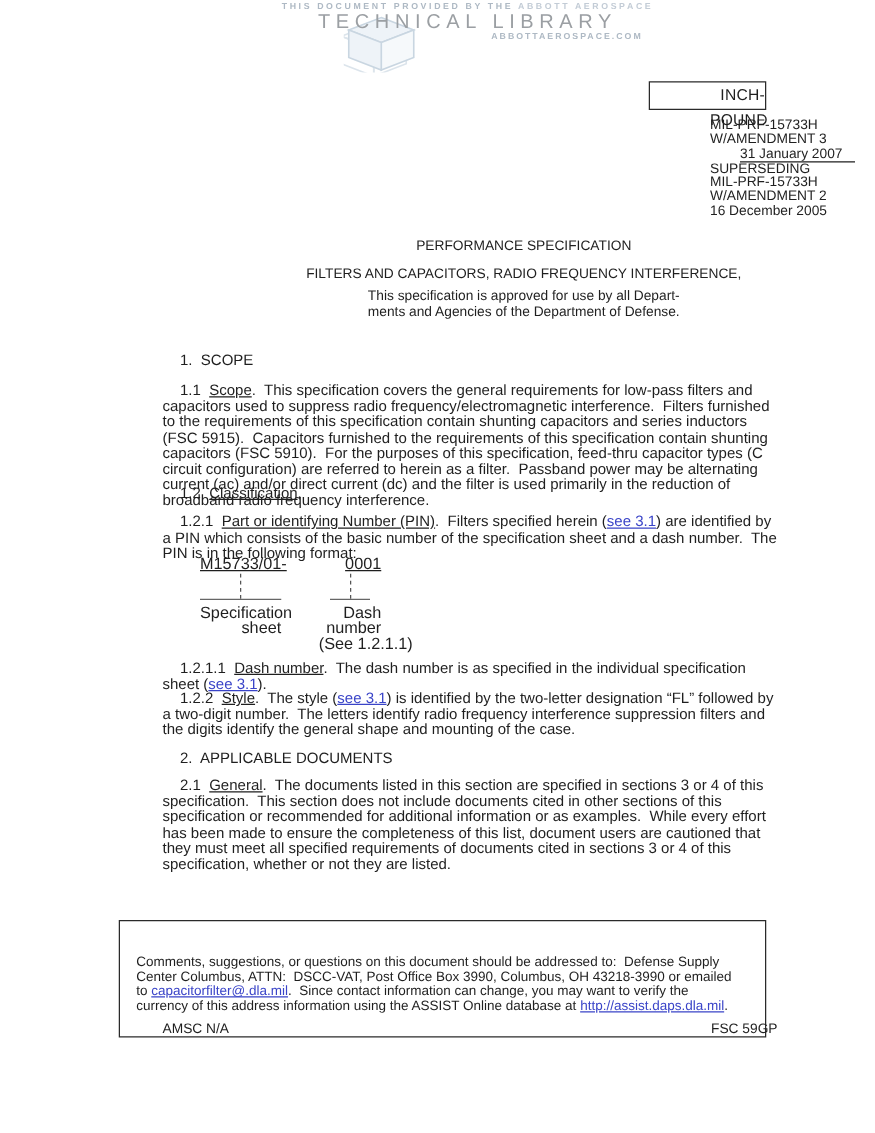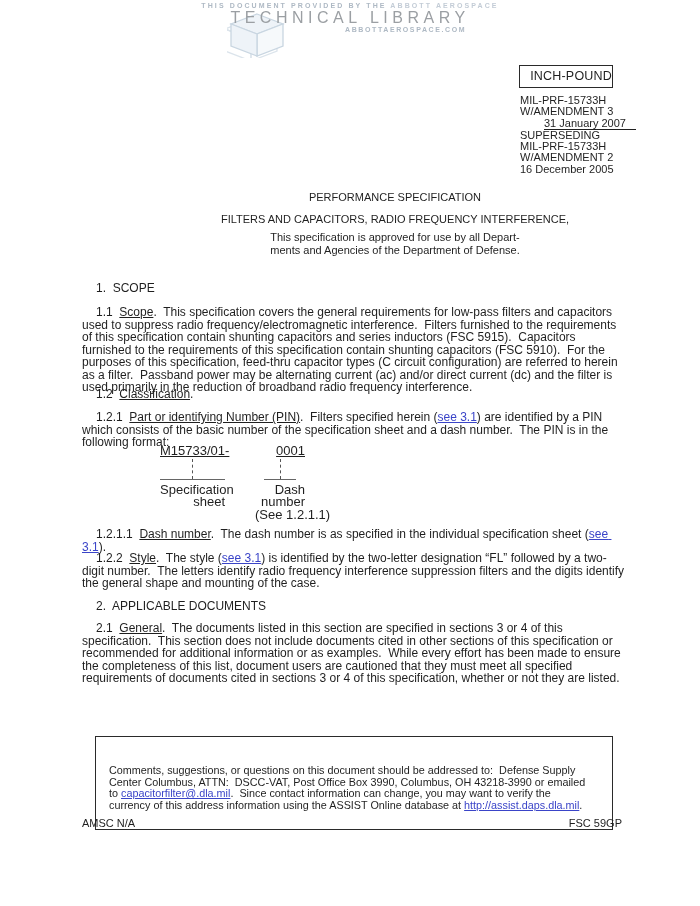--- a/index.html
+++ b/index.html
@@ -7,21 +7,21 @@
     --wm-grey:#9b9fa3; --wm-blue:#aeb9c4; --wm-blue-light:#c3ccd6;
     --cube-stroke:#c9d6e1; --cube-fill:#eef3f8;
   }
   *{margin:0;padding:0;box-sizing:border-box;}
   html,body{background:#ffffff;}
   body{
     width:700px;height:906px;position:relative;overflow:hidden;
     font-family:"Liberation Sans","DejaVu Sans",sans-serif;
     color:var(--text);
   }
-  .abs{position:absolute;}
+  .abs{position:absolute;padding-left:48px;}
   
   .wm-provided{top:2px;left:0;width:700px;text-align:center;
     font-size:7px;letter-spacing:2.1px;color:var(--wm-blue);white-space:nowrap;font-weight:bold;}
   .wm-provided .lighter{color:var(--wm-blue-light);}
   .wm-title{top:9px;left:0;width:700px;text-align:center;
     font-size:16px;letter-spacing:4.5px;color:var(--wm-grey);white-space:nowrap;}
   .wm-site{top:26px;left:345px;font-size:7px;letter-spacing:1.6px;
     color:var(--wm-blue);font-weight:bold;white-space:nowrap;}
   .wm-cube{top:12px;left:227px;}
   

